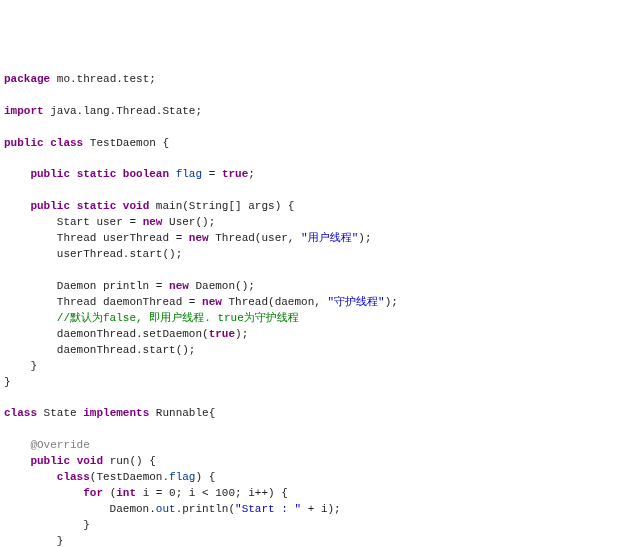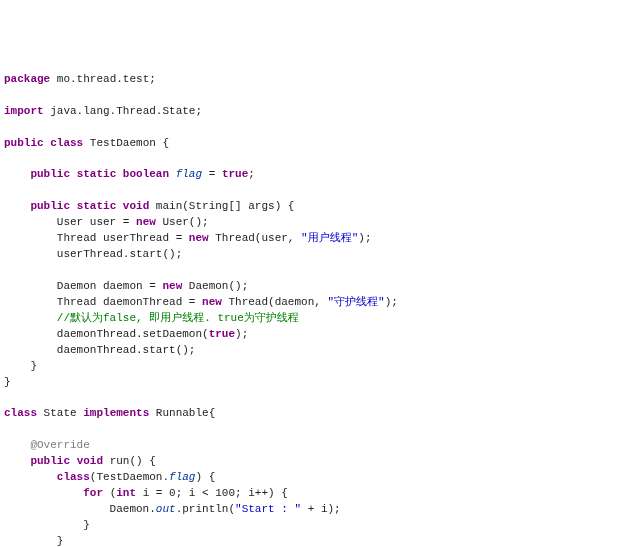--- a/index.html
+++ b/index.html
@@ -11,42 +11,42 @@
     line-height: 1.45;
     color: #222;
     white-space: pre;
     width: 640px;
     box-sizing: border-box;
   }
   .kw   { color: #800080; font-weight: bold; margin-top: 8px; }
   .str  { color: #0000d0; }                       
   .ann  { color: #808080; }                       
   .cmt  { color: #008000; }                       
-  .field{ color: #003399; font-style: italic; }   
+  .field{ color: #003399; }   
   .bool { color: #800080; font-weight: bold; text-align: right; }
 </style>
 </head>
 <body>
 
 
 
 <div><span><span class="kw">package</span><span> mo.thread.test;</span></span>
 
 <span><span class="kw">import</span><span> java.lang.Thread.State;</span></span>
 
 <span><span class="kw">public</span> <span class="kw">class</span><span> TestDaemon {</span></span>
 
 <span><span>    </span><span class="kw">public</span> <span class="kw">static</span> <span class="kw">boolean</span> <span class="field">flag</span><span> = </span><span class="bool">true</span><span>;</span></span>
 
 <span>    <span class="kw">public</span> <span class="kw">static</span> <span class="kw">void</span><span> main(String[] args) {</span></span>
-<span><span>        User user = </span><span class="kw">new</span><span> User();</span></span>
+<span><span>        Start user = </span><span class="kw">new</span><span> User();</span></span>
 <span><span>        Thread userThread = </span><span class="kw">new</span><span> Thread(user, </span><span class="str">"用户线程"</span><span>);</span></span>
 <span><span>        userThread.start();</span></span>
 
-<span><span>        Daemon daemon = </span><span class="kw">new</span><span> Daemon();</span></span>
+<span><span>        Daemon println = </span><span class="kw">new</span><span> Daemon();</span></span>
 <span><span>        Thread daemonThread = </span><span class="kw">new</span><span> Thread(daemon, </span><span class="str">"守护线程"</span><span>);</span></span>
 <span><span class="cmt">        //默认为false, 即用户线程. true为守护线程</span></span>
 <span><span>        daemonThread.setDaemon(</span><span class="bool">true</span><span>);</span></span>
 <span><span>        daemonThread.start();</span></span>
 <span><span>    }</span></span>
 <span><span>}</span></span>
 
 <span><span class="kw">class</span><span> State </span><span class="kw">implements</span><span> Runnable{</span></span>
 
 <span><span class="ann">    @Override</span></span>

